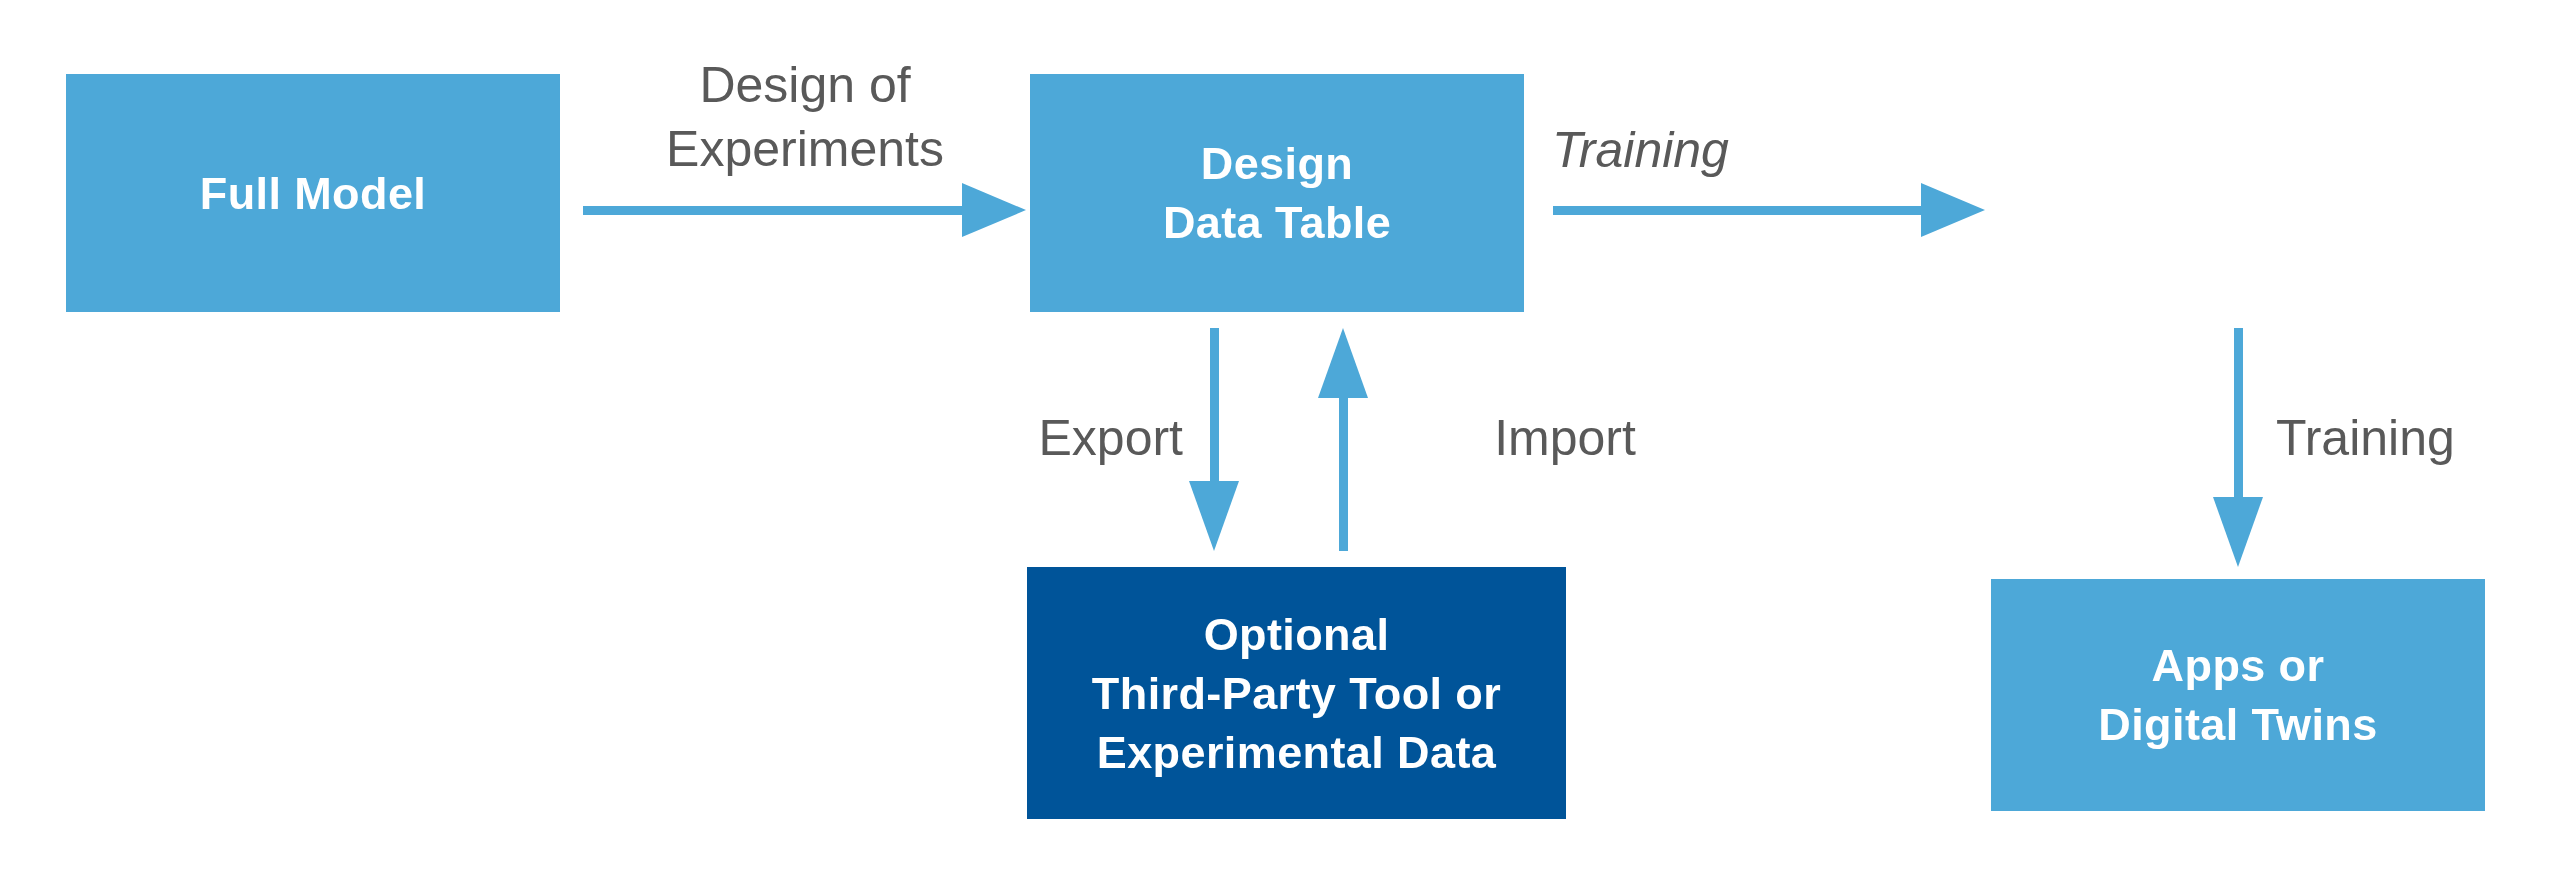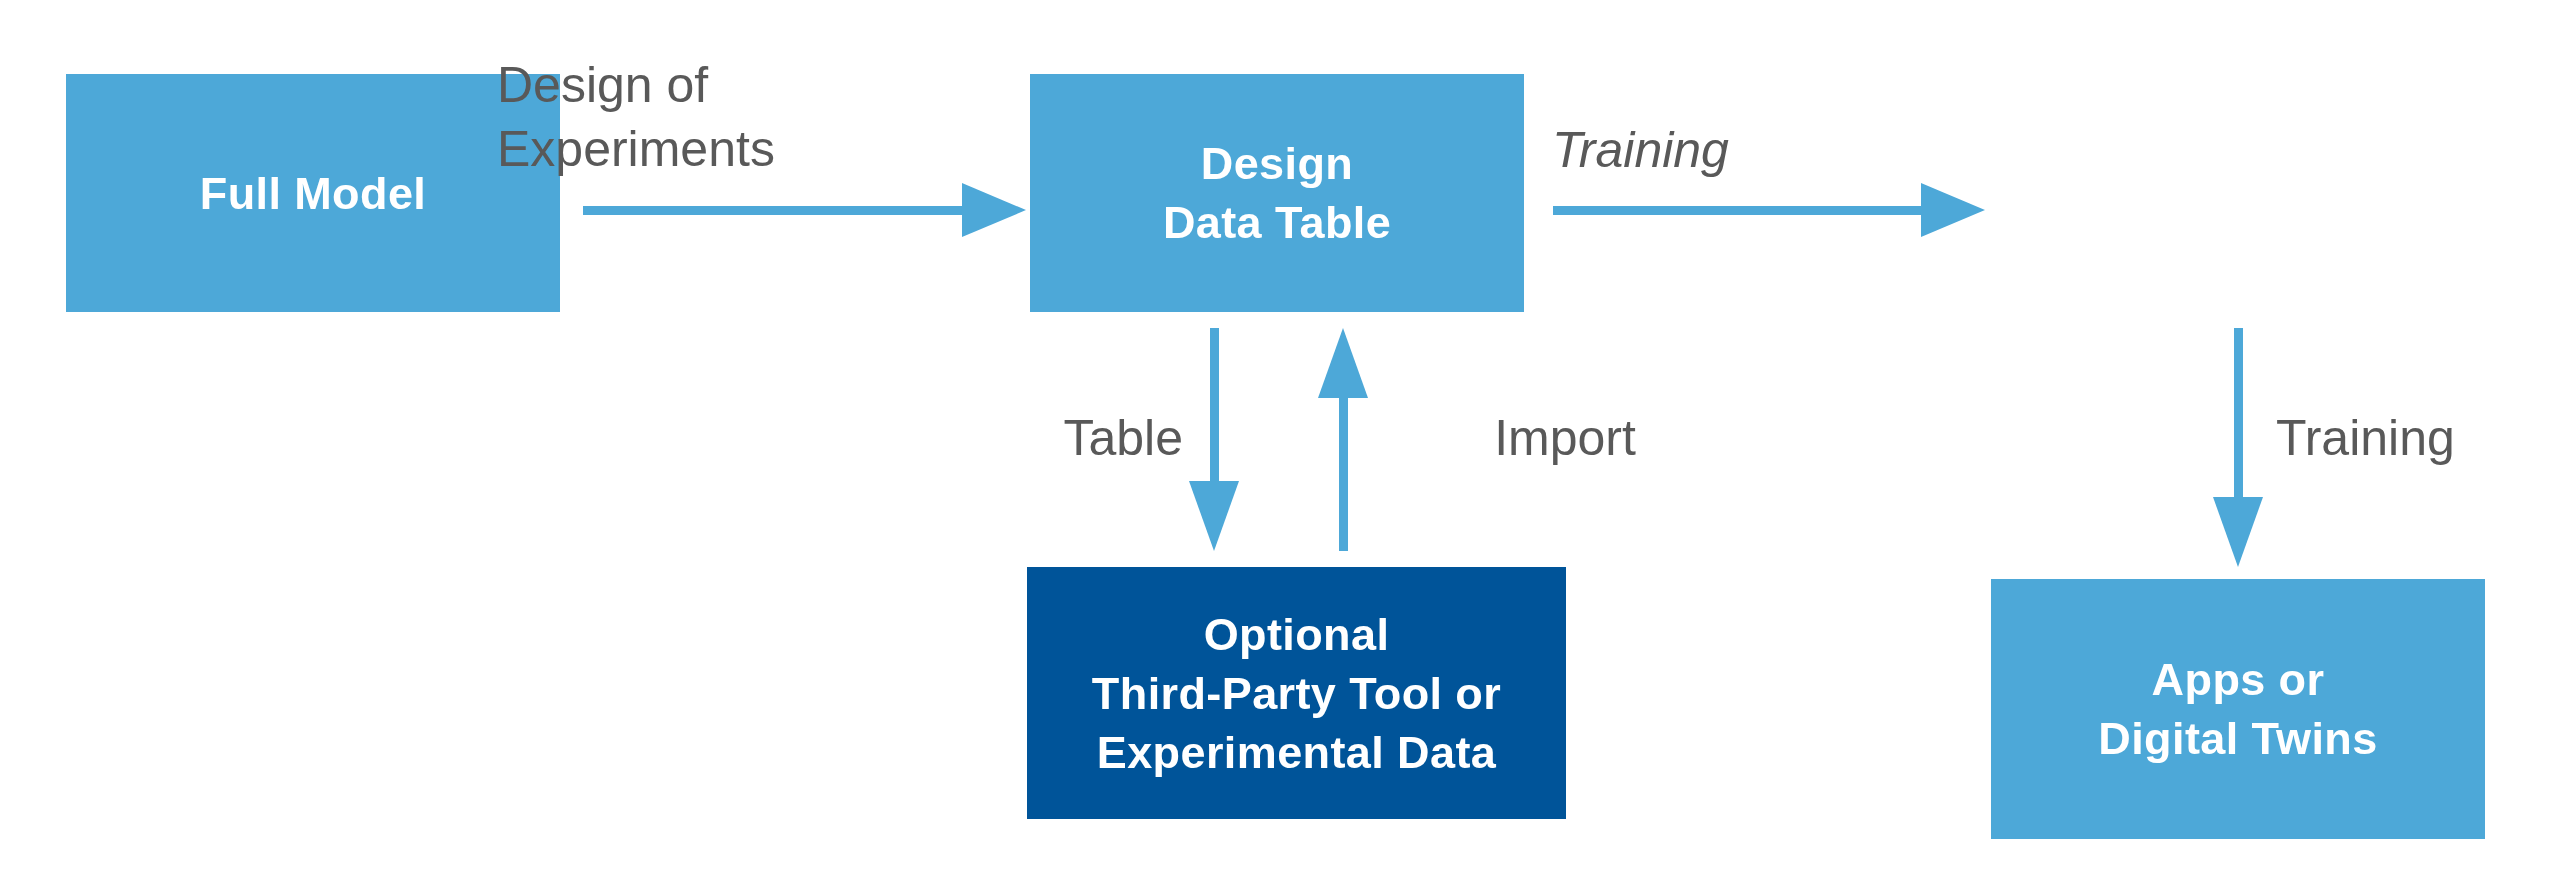--- a/index.html
+++ b/index.html
@@ -31,31 +31,31 @@
     white-space: pre-line;
     letter-spacing: 0.4px;
   }
   .node.light { background: var(--box-light, #4DA8D8); }
   .node.dark  { background: var(--box-dark,  #005499); margin-left: 21px; }
 
   #node-full-model        { left: 66px;   top: 74px; width: 494px; height: 238px; }
   #node-design-data-table { left: 1030px; top: 74px; width: 494px; height: 238px; }
   #node-surrogate-model   { left: 1991px; top: 74px; width: 494px; height: 238px; }
   #node-third-party       { left: 1006px; top: 567px; width: 539px; height: 252px; }
-  #node-apps              { left: 1991px; top: 579px; width: 494px; height: 260px; }
+  #node-apps              { left: 1991px; top: 579px; width: 494px; height: 232px; }
 
   
   .edge-label {
     position: absolute;
     color: var(--label-text, #595959);
     font-size: 50px;
     line-height: 64px;
     white-space: pre-line;
   }
-  #label-doe      { left: 497px;  top: 53px;  width: 560px; text-align: left; }
+  #label-doe      { left: 525px;  top: 53px;  width: 560px; text-align: center; }
   #label-training { left: 1552px; top: 118px; width: 560px; text-align: left; font-style: italic; }
   #label-export   { left: 875px; top: 406px; width: 308px; text-align: right; }
   #label-import   { left: 1390px; top: 406px; width: 350px; text-align: center; }
   #label-evaluate { left: 2276px; top: 406px; width: 294px; text-align: left; }
 
   
   .arrow-h {
     position: absolute;
     display: flex;
     align-items: center;
@@ -125,21 +125,21 @@
   </div>
 
   <div class="node light" id="node-apps">
     <span class="node-label">Apps or
 Digital Twins</span>
   </div>
 
   <div class="edge-label" id="label-doe">Design of
 Experiments</div>
   <div class="edge-label" id="label-training">Training</div>
-  <div class="edge-label" id="label-export">Table</div>
+  <div class="edge-label" id="label-export">Export</div>
   <div class="edge-label" id="label-import">Import</div>
   <div class="edge-label" id="label-evaluate">Training</div>
 
   <div class="arrow-h" id="arrow-doe">
     <div class="arrow-shaft"></div>
     <div class="arrow-head"></div>
   </div>
 
   <div class="arrow-h" id="arrow-training">
     <div class="arrow-shaft"></div>

